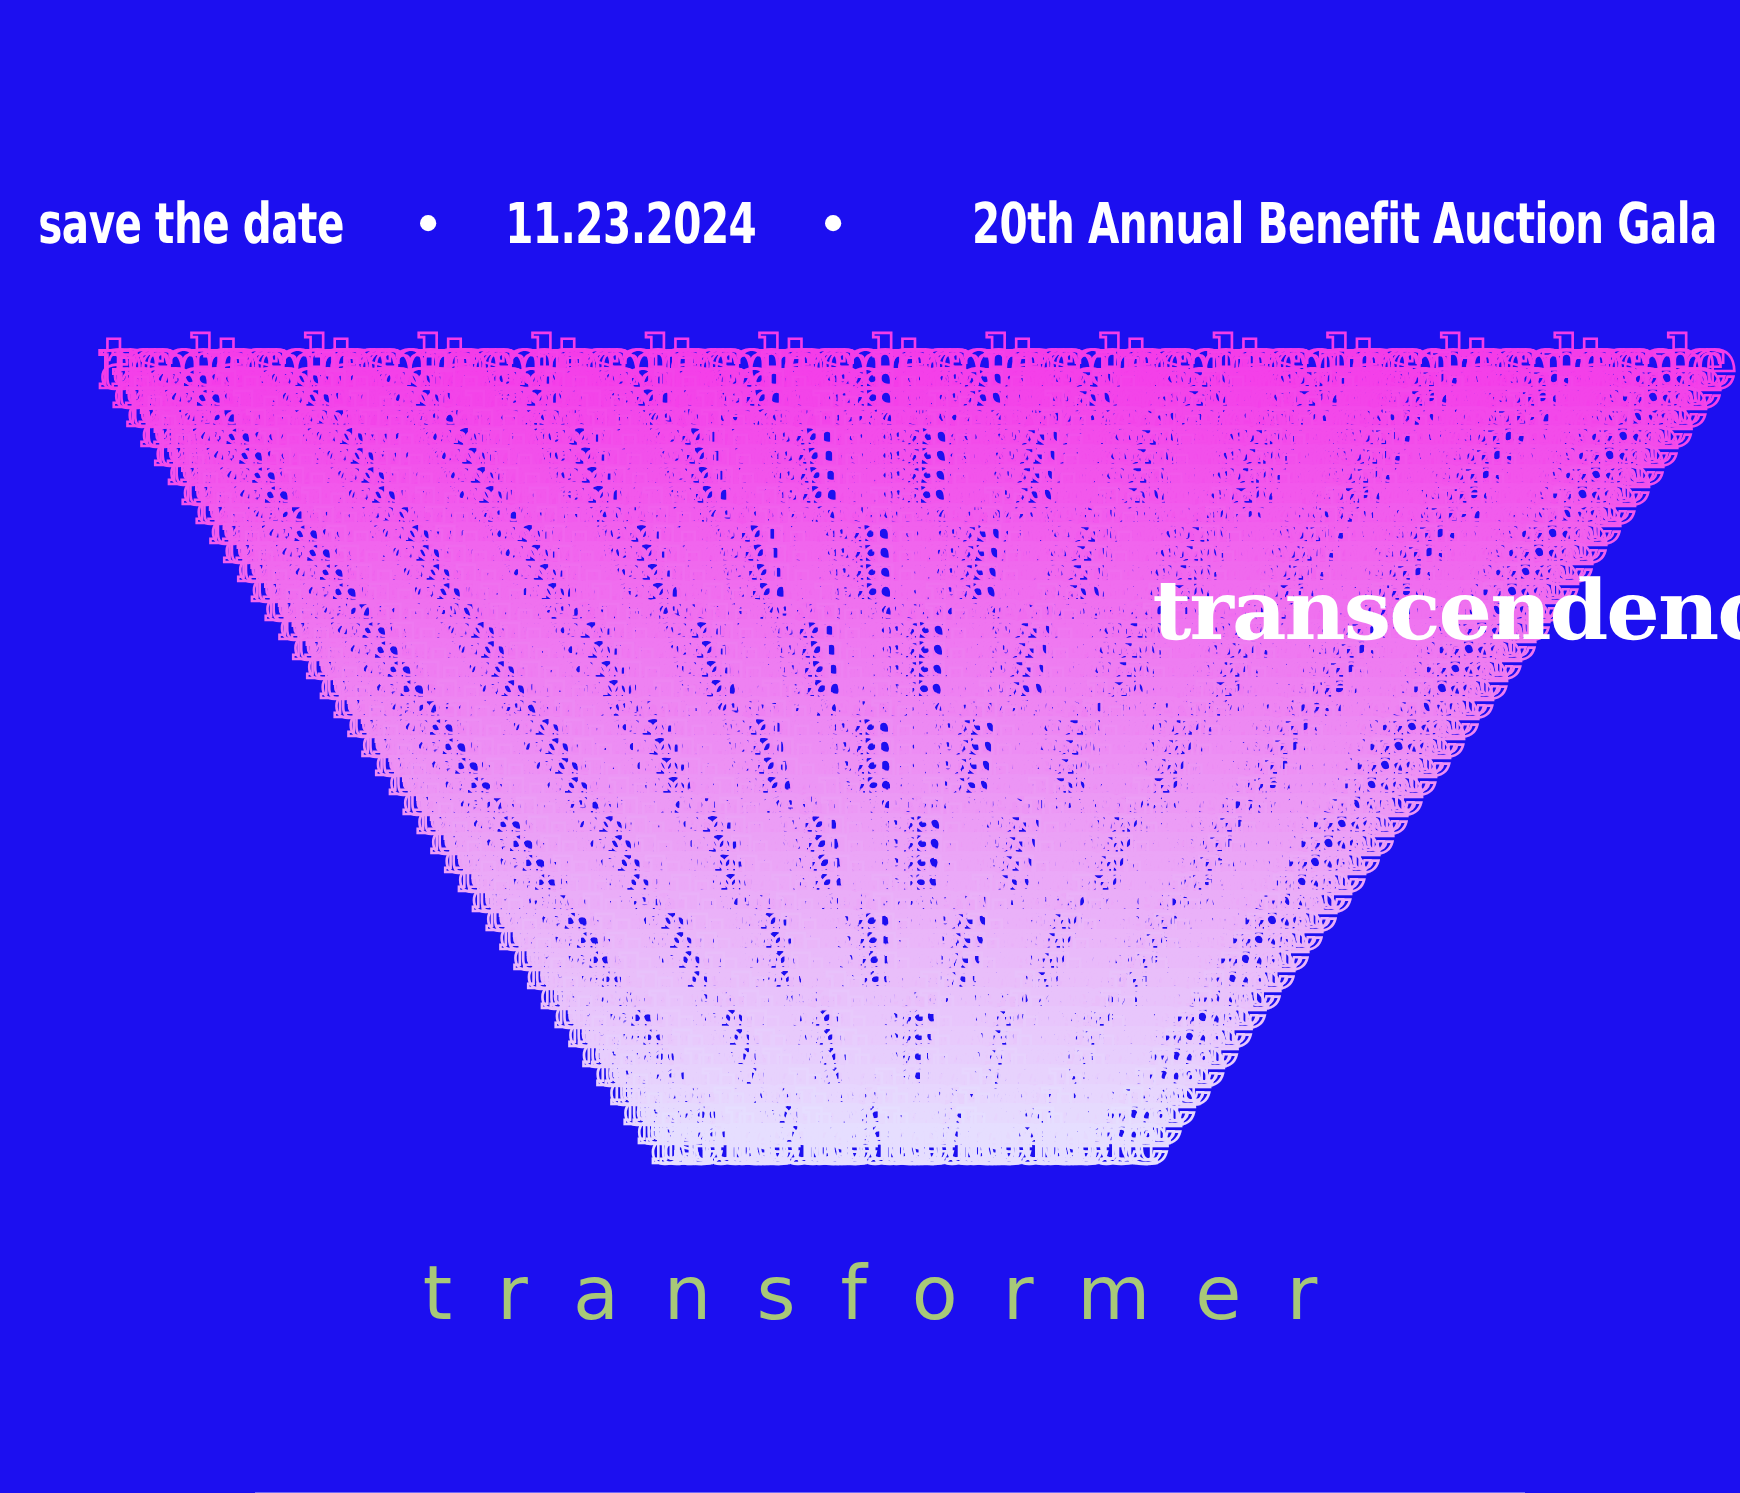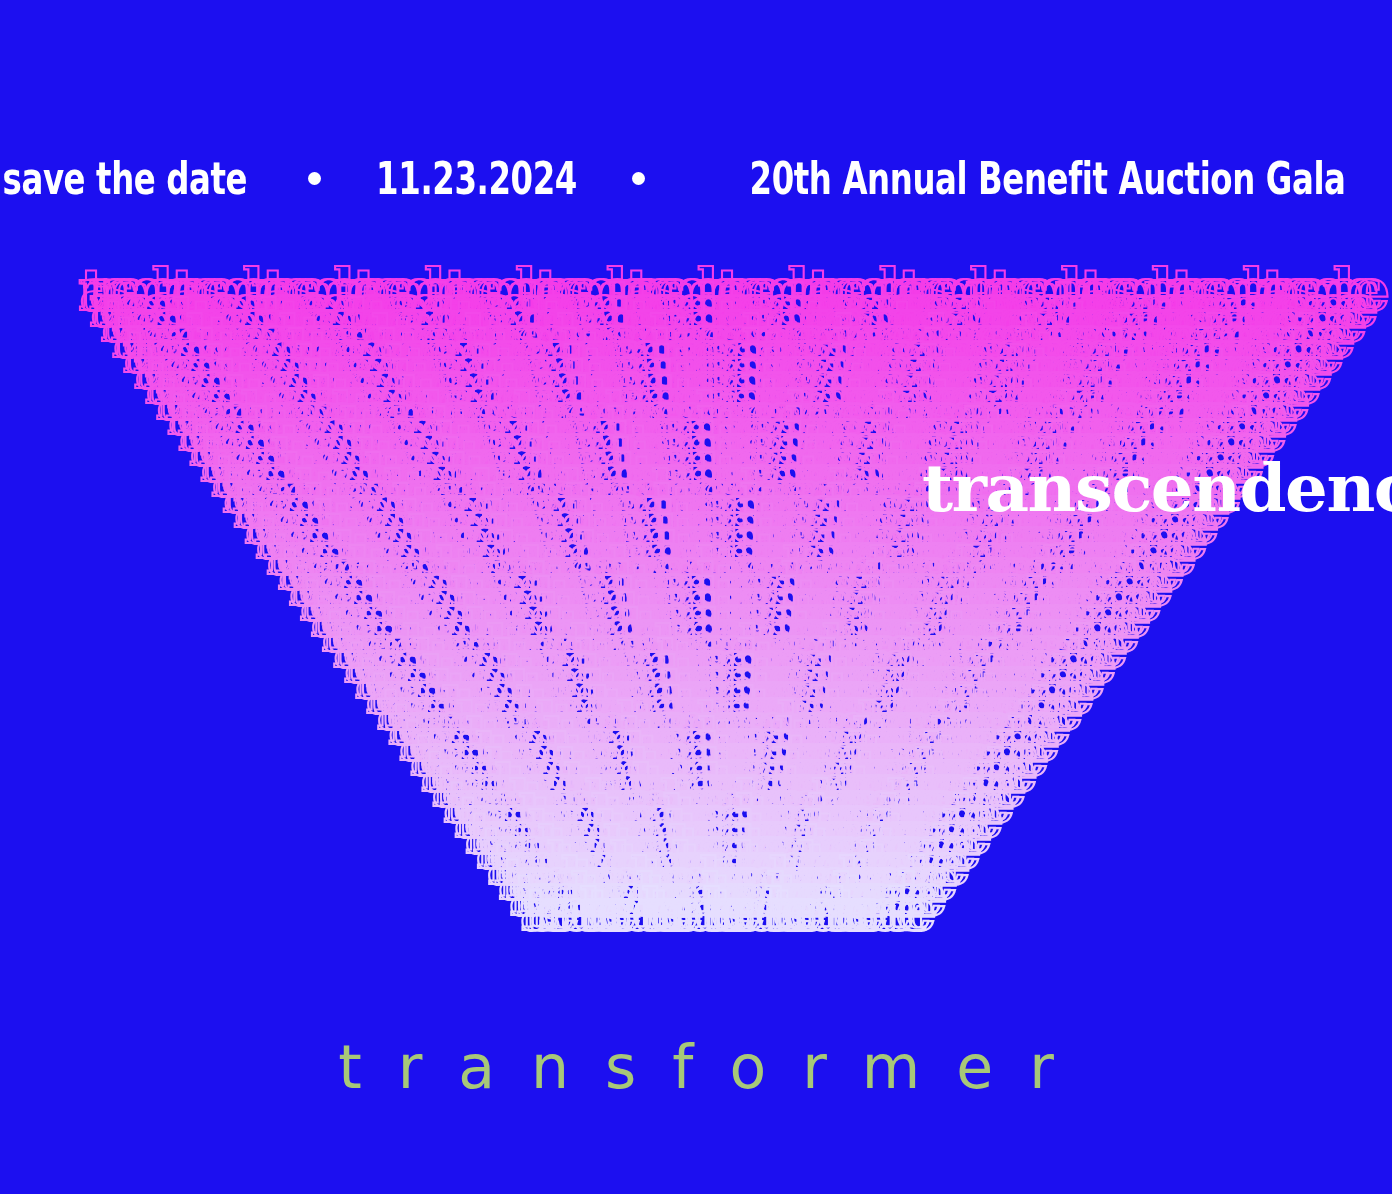--- a/index.html
+++ b/index.html
@@ -22,21 +22,20 @@
 
   
   #header-line {
     position: absolute;
     left: 0;
     top: 148px;
     width: 1392px;
     height: 60px;
     display: flex;
     align-items: center;
-    justify-content: center;
     gap: 4px;
     white-space: nowrap;
   }
   .hdr-text {
     color: #ffffff;
     font-family: "Liberation Sans Narrow", "DejaVu Sans Condensed", "Liberation Sans", sans-serif;
     font-weight: 700;
     font-size: 45px;
     letter-spacing: -0.5px;
     line-height: 1;
@@ -89,21 +88,20 @@
     width: 1392px;
     text-align: center;
     color: #a8c878;
     font-family: "DejaVu Sans", "Liberation Sans", sans-serif;
     font-weight: 400;
     font-size: 60px;
     letter-spacing: 36px;
     text-indent: 36px;
     line-height: 1;
     white-space: nowrap;
-    margin-top: 32px;
   }
 </style>
 </head>
 <body>
 
 <div id="poster">
 
   <div id="header-line">
     <span class="hdr-text">save the date</span>
     <span class="hdr-dot"></span>

